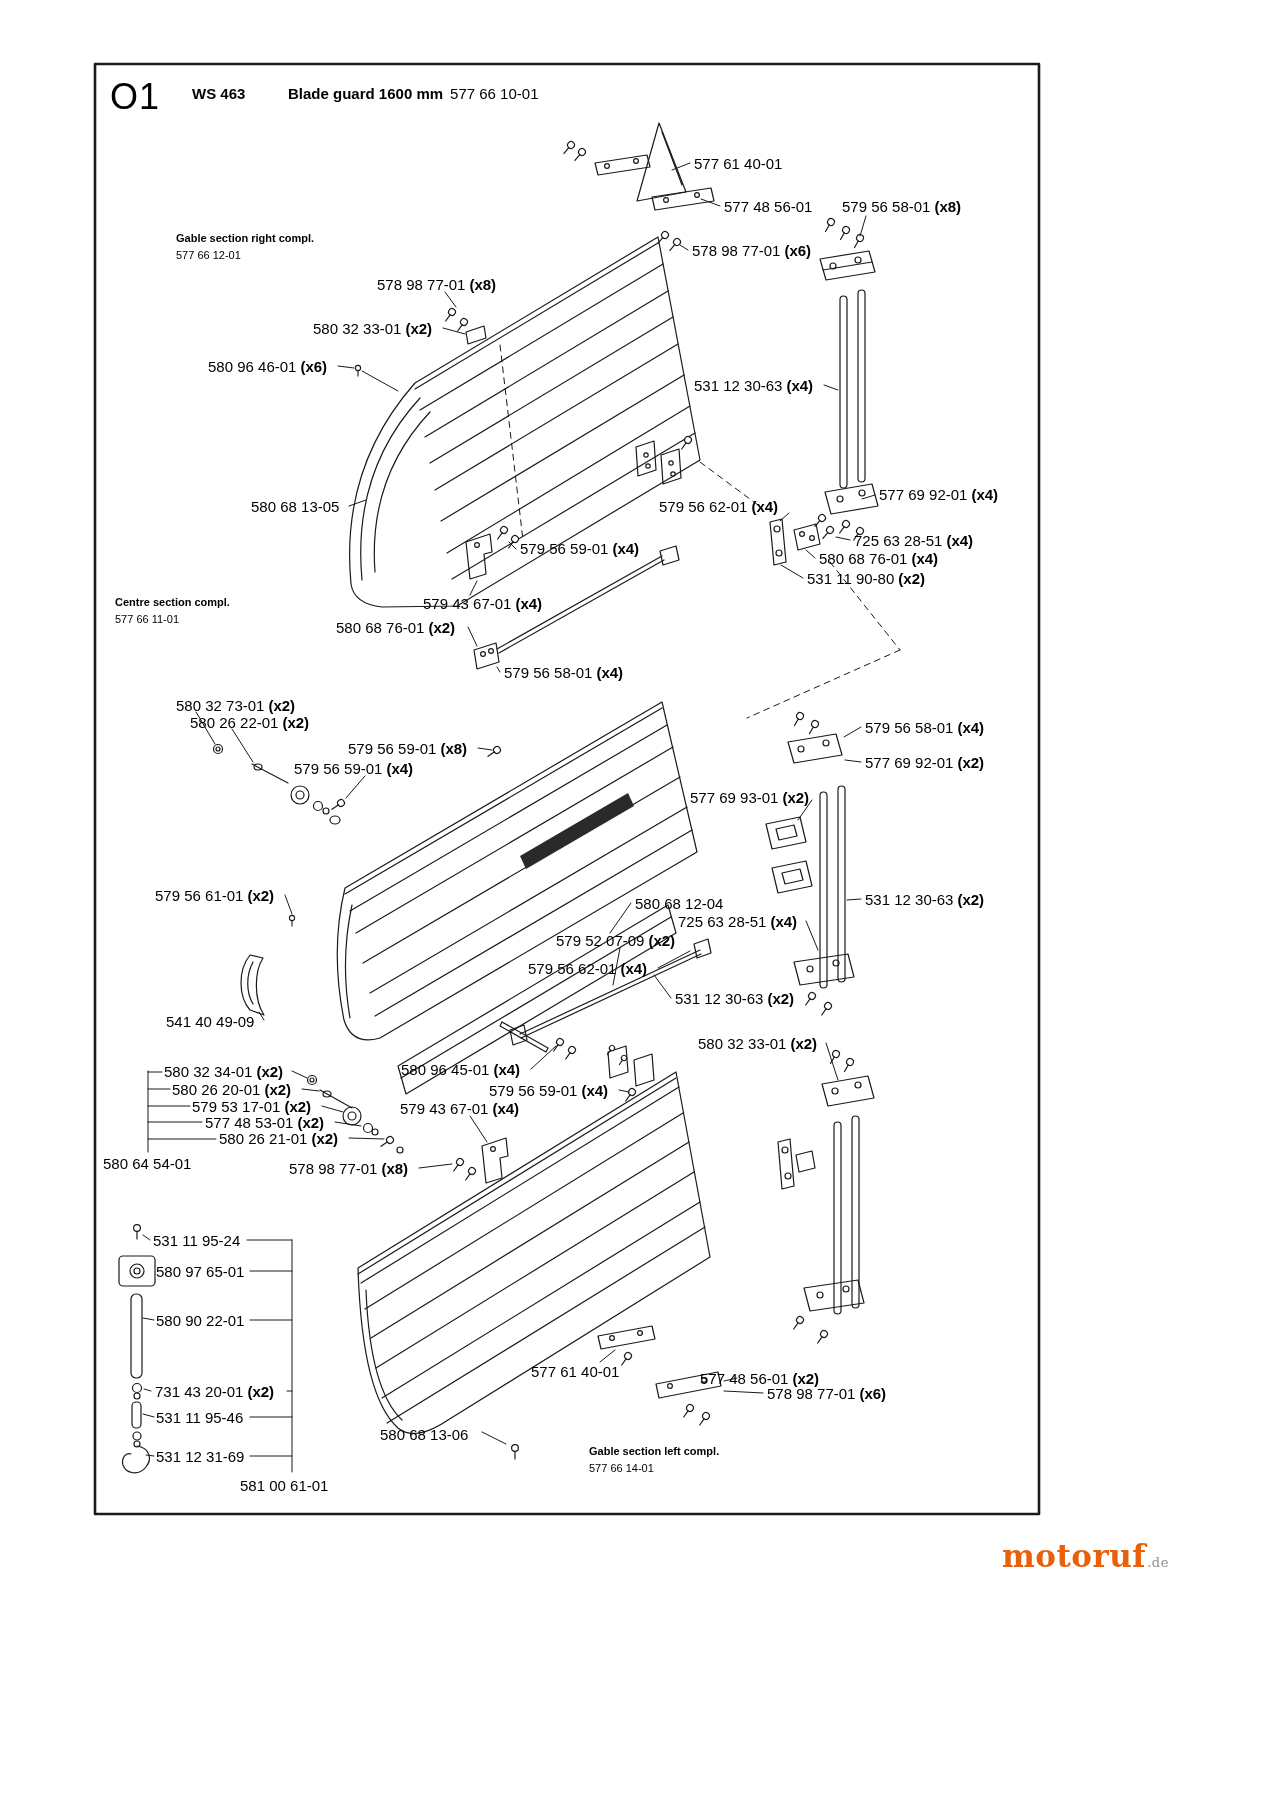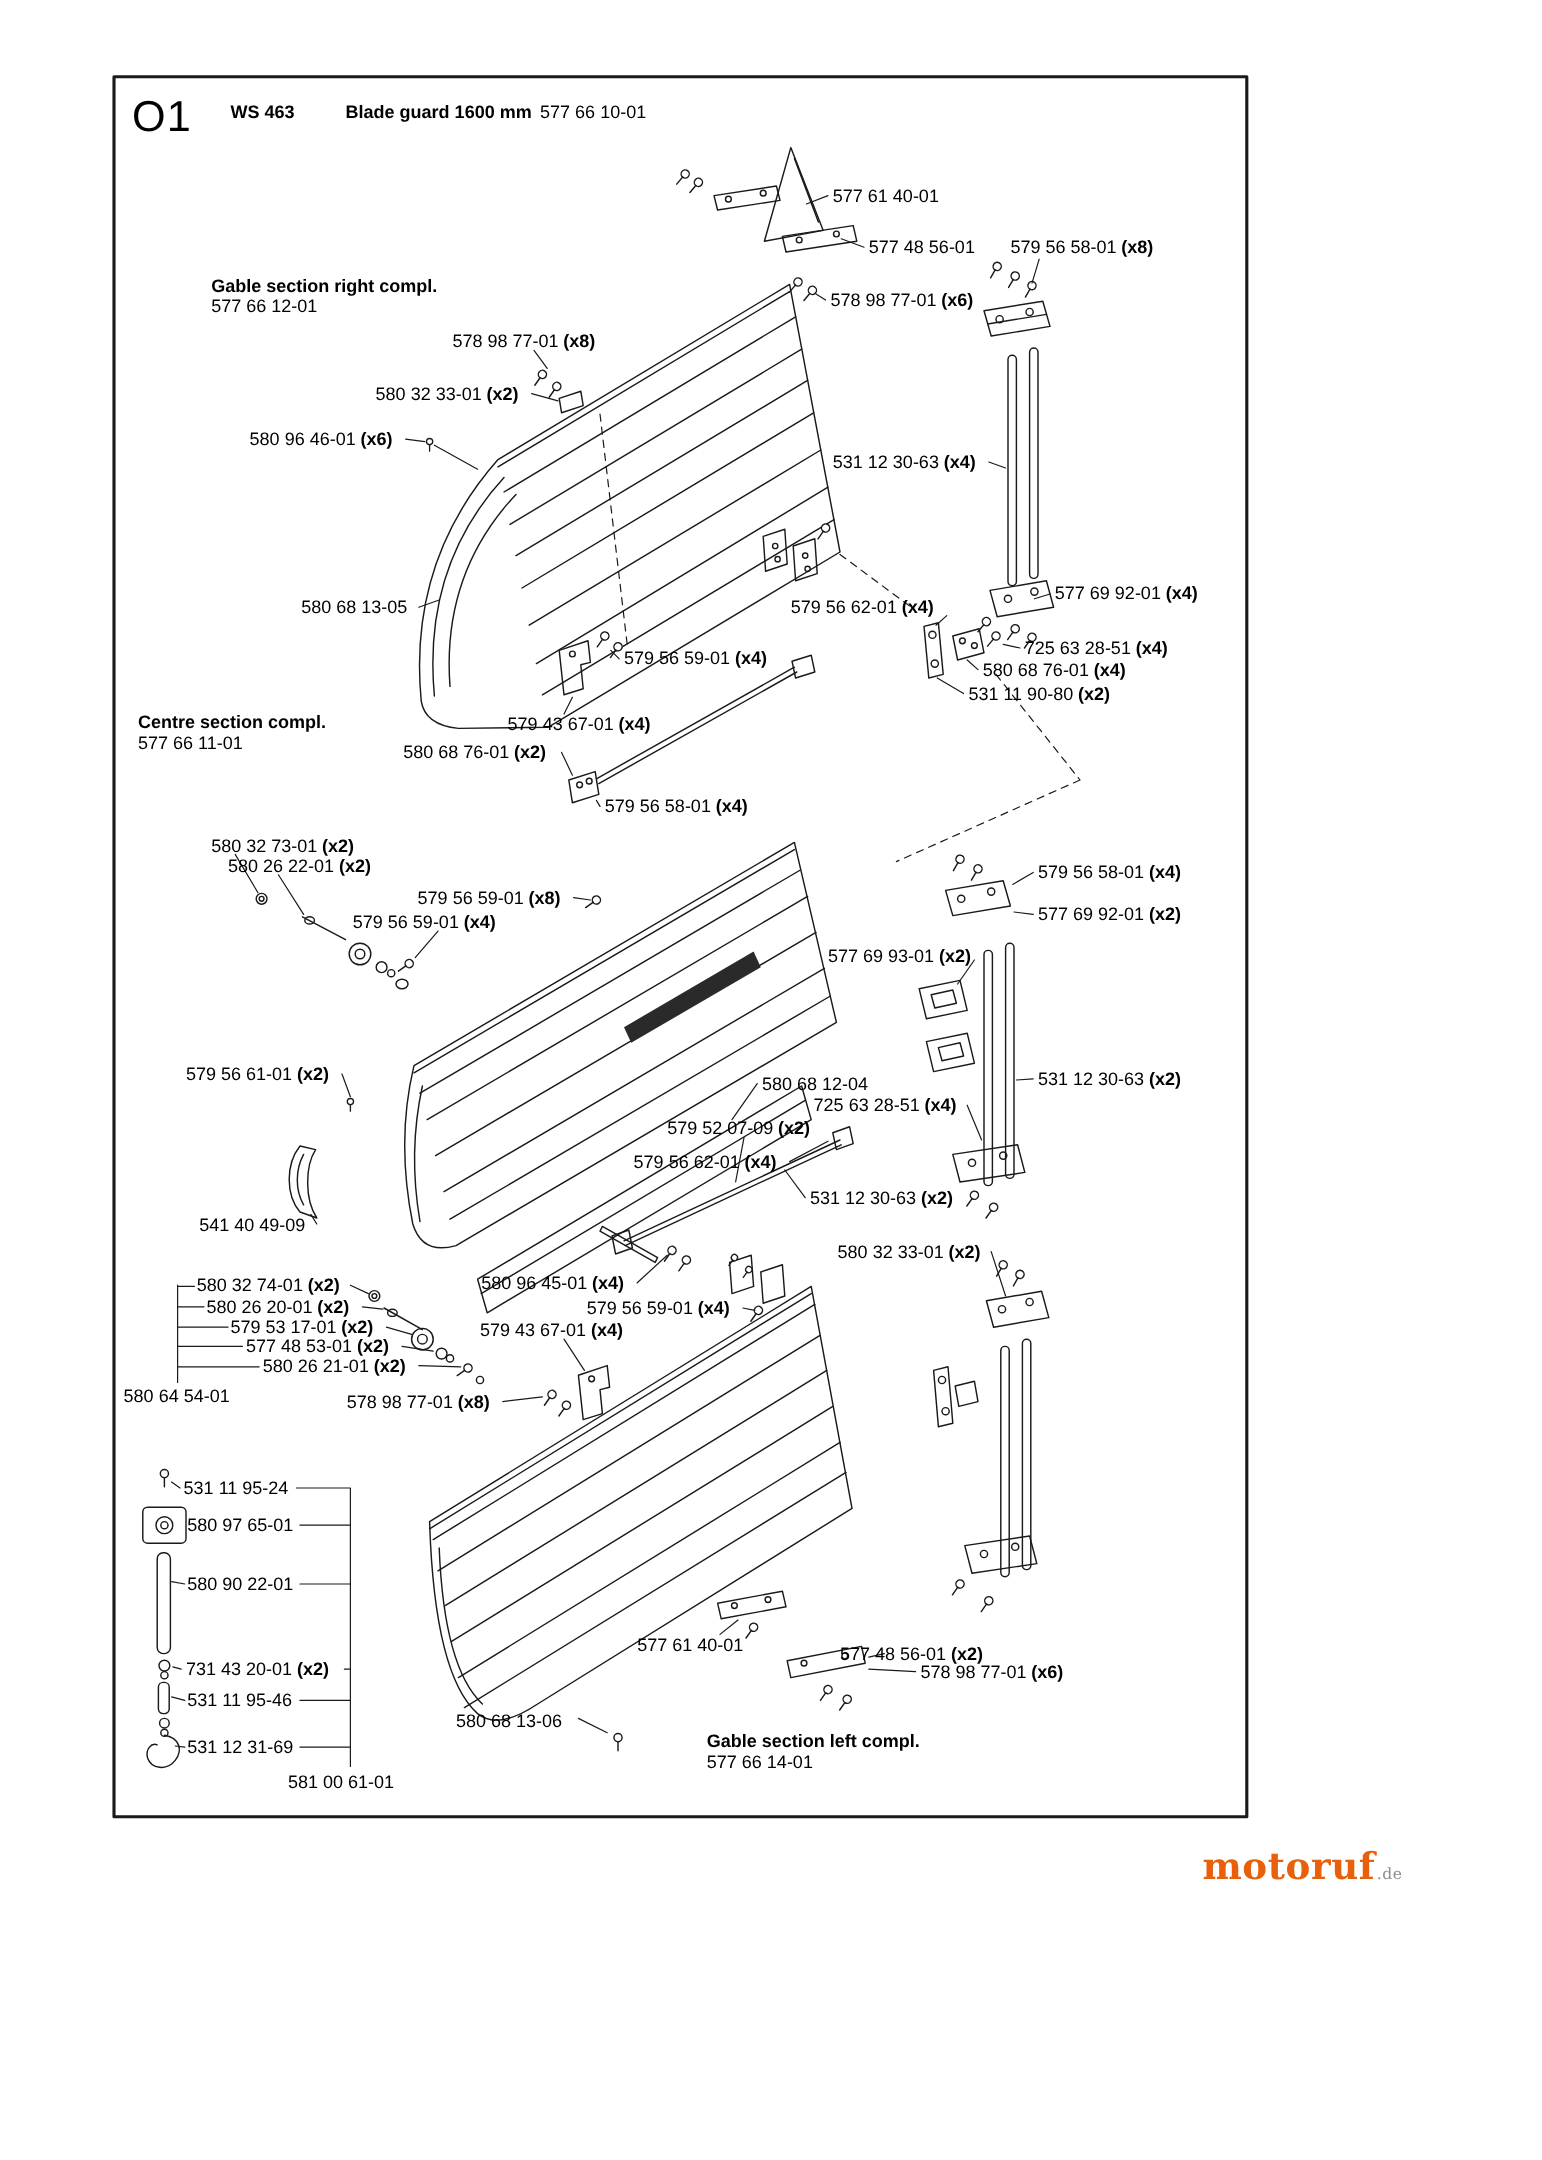--- a/index.html
+++ b/index.html
@@ -2,21 +2,21 @@
 <html><head>
 <meta charset="utf-8">
 <style>
   *{margin:0;padding:0;box-sizing:border-box}
   html,body{background:#fff}
   body{width:1285px;height:1800px;position:relative;font-family:"Liberation Sans",sans-serif;color:#000;overflow:hidden}
   svg.art{position:absolute;left:0;top:0}
   .lbl{position:absolute;font-size:15px;line-height:15px;white-space:nowrap}
   .lbl .qty{font-weight:bold;margin-left:4px}
   .lbl .qty:empty{margin:0}
-  .sec{position:absolute;font-size:15px;line-height:17px;font-weight:bold;white-space:nowrap}
+  .sec{position:absolute;font-size:11px;line-height:17px;font-weight:bold;white-space:nowrap}
   .sec .part{display:block;font-weight:normal}
   .hdr-ref{position:absolute;left:110px;top:76px;font-size:36px;font-weight:normal;letter-spacing:1px}
   .hdr-model{position:absolute;left:192px;top:85px;font-size:15px;font-weight:bold}
   .hdr-title{position:absolute;left:288px;top:85px;font-size:15px}
   .hdr-title .t{font-weight:bold}
   .hdr-title .p{margin-left:7px}
   .wm{position:absolute;left:1002px;top:1538px;font-family:"DejaVu Serif",serif;font-weight:bold;font-size:31px;color:#e8600a;letter-spacing:.5px}
   .wm .tld{font-size:13px;color:#8c8c8c;font-weight:normal;margin-left:1px}
 </style>
 </head>
@@ -293,21 +293,21 @@
 <div class="lbl" style="left:690px;top:790px"><span>577 69 93-01</span><span class="qty">(x2)</span></div>
 <div class="lbl" style="left:155px;top:888px"><span>579 56 61-01</span><span class="qty">(x2)</span></div>
 <div class="lbl" style="left:635px;top:896px"><span>580 68 12-04</span><span class="qty"></span></div>
 <div class="lbl" style="left:865px;top:892px"><span>531 12 30-63</span><span class="qty">(x2)</span></div>
 <div class="lbl" style="left:678px;top:914px"><span>725 63 28-51</span><span class="qty">(x4)</span></div>
 <div class="lbl" style="left:556px;top:933px"><span>579 52 07-09</span><span class="qty">(x2)</span></div>
 <div class="lbl" style="left:528px;top:961px"><span>579 56 62-01</span><span class="qty">(x4)</span></div>
 <div class="lbl" style="left:675px;top:991px"><span>531 12 30-63</span><span class="qty">(x2)</span></div>
 <div class="lbl" style="left:166px;top:1014px"><span>541 40 49-09</span><span class="qty"></span></div>
 <div class="lbl" style="left:698px;top:1036px"><span>580 32 33-01</span><span class="qty">(x2)</span></div>
-<div class="lbl" style="left:164px;top:1064px"><span>580 32 74-01</span><span class="qty">(x2)</span></div>
+<div class="lbl" style="left:164px;top:1064px"><span>580 32 34-01</span><span class="qty">(x2)</span></div>
 <div class="lbl" style="left:401px;top:1062px"><span>580 96 45-01</span><span class="qty">(x4)</span></div>
 <div class="lbl" style="left:172px;top:1082px"><span>580 26 20-01</span><span class="qty">(x2)</span></div>
 <div class="lbl" style="left:489px;top:1083px"><span>579 56 59-01</span><span class="qty">(x4)</span></div>
 <div class="lbl" style="left:192px;top:1099px"><span>579 53 17-01</span><span class="qty">(x2)</span></div>
 <div class="lbl" style="left:400px;top:1101px"><span>579 43 67-01</span><span class="qty">(x4)</span></div>
 <div class="lbl" style="left:205px;top:1115px"><span>577 48 53-01</span><span class="qty">(x2)</span></div>
 <div class="lbl" style="left:219px;top:1131px"><span>580 26 21-01</span><span class="qty">(x2)</span></div>
 <div class="lbl" style="left:103px;top:1156px"><span>580 64 54-01</span><span class="qty"></span></div>
 <div class="lbl" style="left:289px;top:1161px"><span>578 98 77-01</span><span class="qty">(x8)</span></div>
 <div class="lbl" style="left:153px;top:1233px"><span>531 11 95-24</span><span class="qty"></span></div>

